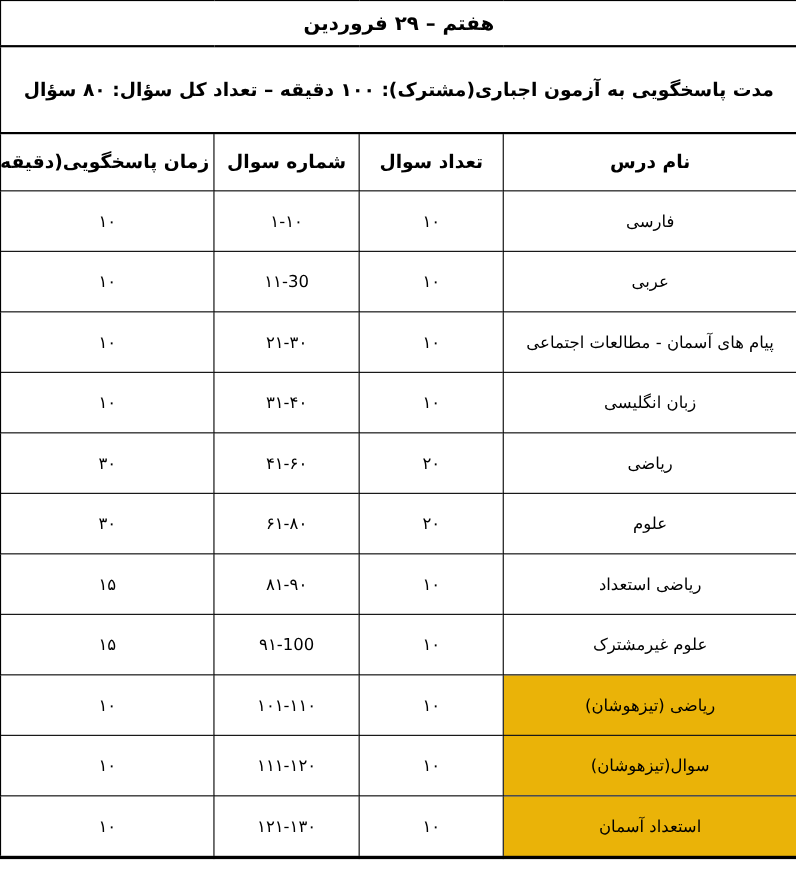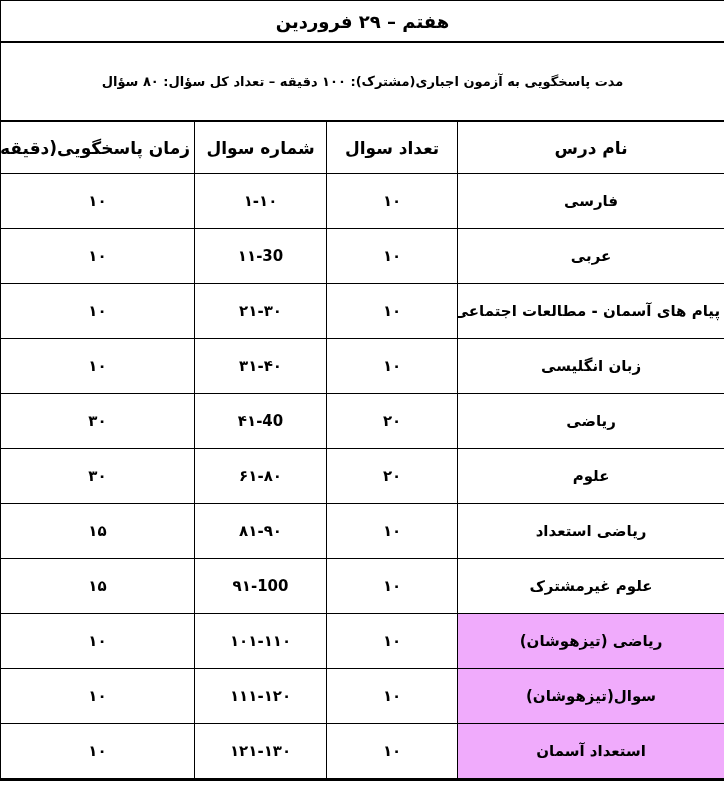--- a/index.html
+++ b/index.html
@@ -33,39 +33,39 @@
   }
   tr.title-row td {
     height: 40px;
     font-weight: bold;
     font-size: 18px;
     border-bottom-width: 2px;
   }
   tr.subtitle-row td {
     height: 77px;
     font-weight: bold;
-    font-size: 13px;
+    font-size: 17px;
     border-bottom-width: 2px;
   }
   tr.header-row th {
     height: 51px;
     font-weight: bold;
     font-size: 17px;
   }
   tr.data-row td {
     height: 54px;
     font-size: 15px;
-    font-weight: bold;
+    font-weight: normal;
   }
   td.range-cell {
     direction: ltr; 
     margin-top: 41px;
   }
   td.shaded {
-    background: #f0abfc;
+    background: #eab308;
   }
 </style>
 </head>
 <body>
 
 <table class="schedule">
   <colgroup>
     <col style="width:267px">
     <col style="width:131px">
     <col style="width:132px">
@@ -108,21 +108,21 @@
   </tr>
   <tr class="data-row">
     <td>زبان انگلیسی</td>
     <td>۱۰</td>
     <td class="range-cell">۳۱-۴۰</td>
     <td>۱۰</td>
   </tr>
   <tr class="data-row">
     <td>ریاضی</td>
     <td>۲۰</td>
-    <td class="range-cell">۴۱-40</td>
+    <td class="range-cell">۴۱-۶۰</td>
     <td>۳۰</td>
   </tr>
   <tr class="data-row">
     <td>علوم</td>
     <td>۲۰</td>
     <td class="range-cell">۶۱-۸۰</td>
     <td>۳۰</td>
   </tr>
   <tr class="data-row">
     <td>ریاضی استعداد</td>

